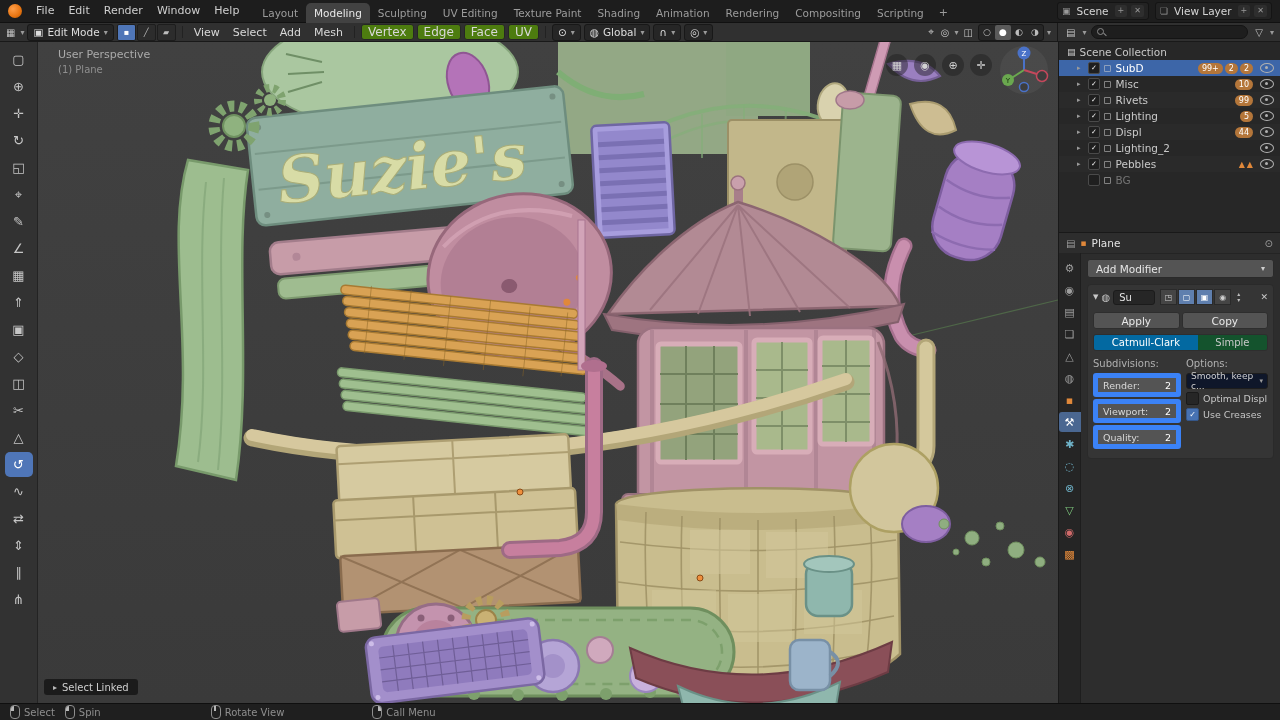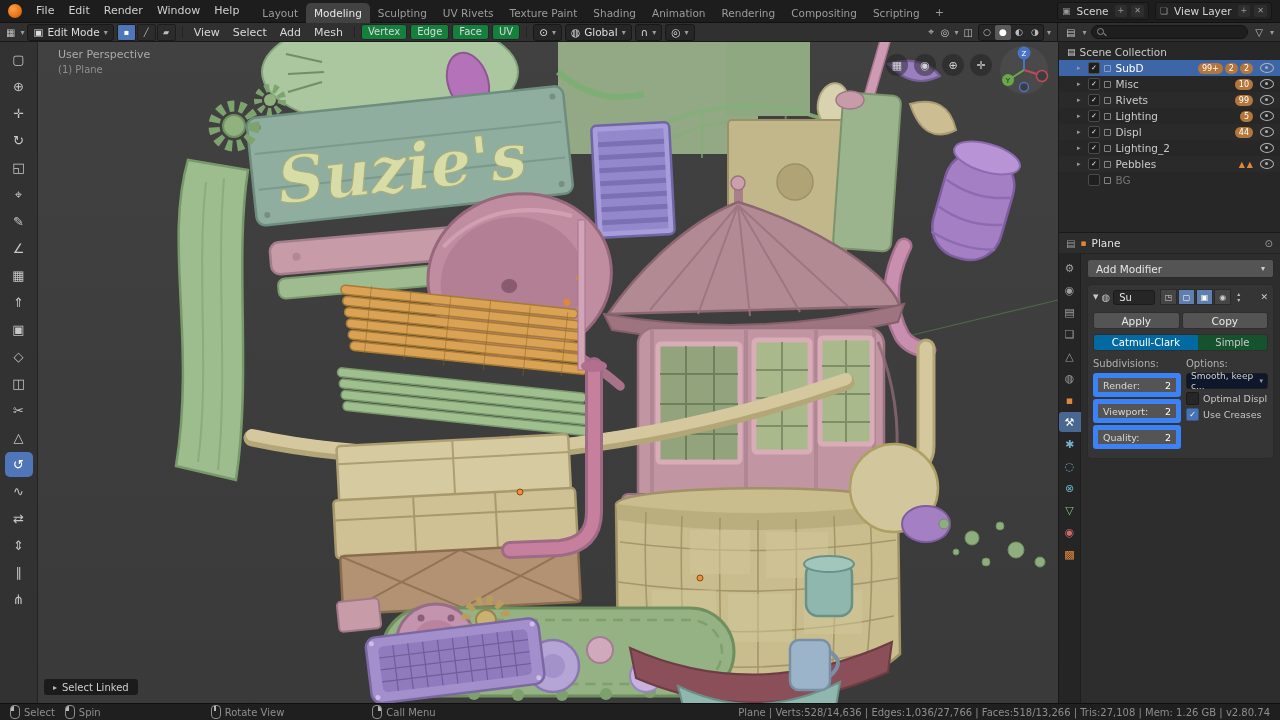--- a/index.html
+++ b/index.html
@@ -25,22 +25,22 @@
 
   
   #vheader{position:absolute;left:0;top:23px;width:1058px;height:19px;background:#303030;
            border-bottom:1px solid #191919;border-right:1px solid #191919;display:flex;
            align-items:center;gap:3px;padding-left:4px;box-sizing:border-box}
   .vh-icon{color:#c2c2c2;font-size:10px;padding:0 2px}
   .vh-chev{color:#9a9a9a;font-size:8px}
   .vh-field{display:flex;align-items:center;background:#262626;border:1px solid #181818;
             border-radius:3px;height:15px;padding:0 5px;gap:4px;color:#dedede;font-size:10.5px;white-space:nowrap}
   .vh-menu{color:#d8d8d8;padding:0 5px;white-space:nowrap}
-  .vh-btn{background:#15803d;border:1px solid #262626;border-radius:3px;height:14px;line-height:14px;
-          padding:0 6px;color:#d8d8d8;font-size:10px;white-space:nowrap}
+  .vh-btn{background:#4d7c0f;border:1px solid #262626;border-radius:3px;height:14px;line-height:14px;
+          padding:0 6px;color:#d8d8d8;font-size:12px;white-space:nowrap}
   .vsep{width:1px;height:12px;background:#222;margin:0 3px}
   .mode-trio{display:flex;gap:1px}
   .mode-btn{width:17px;height:15px;background:#2c2c2c;border:1px solid #1d1d1d;display:flex;
             align-items:center;justify-content:center;color:#bdbdbd;font-size:8px;border-radius:2px}
   .mode-btn.active{background:#4f76b8;color:#fff}
   .vh-right{margin-left:auto;display:flex;align-items:center;gap:3px;padding-right:6px}
   .shade-group{display:flex;background:#262626;border:1px solid #181818;border-radius:3px;height:15px;align-items:center}
   .shade-btn{width:16px;text-align:center;color:#bdbdbd;font-size:9px;line-height:15px}
   .shade-btn.active{background:#5a5a5a;border-radius:2px;color:#fff}
 
@@ -166,21 +166,21 @@
     <span class="logo"></span>
     <span class="menu-item">File</span>
     <span class="menu-item">Edit</span>
     <span class="menu-item">Render</span>
     <span class="menu-item">Window</span>
     <span class="menu-item">Help</span>
     <div id="ws-tabs">
       <span class="ws-tab">Layout</span>
       <span class="ws-tab active">Modeling</span>
       <span class="ws-tab">Sculpting</span>
-      <span class="ws-tab">UV Rivets</span>
+      <span class="ws-tab">UV Editing</span>
       <span class="ws-tab">Texture Paint</span>
       <span class="ws-tab">Shading</span>
       <span class="ws-tab">Animation</span>
       <span class="ws-tab">Rendering</span>
       <span class="ws-tab">Compositing</span>
       <span class="ws-tab">Scripting</span>
       <span class="ws-plus">+</span>
     </div>
     <div id="topbar-right">
       <div class="tb-field">
@@ -756,16 +756,15 @@
       <span>Spin</span>
     </span>
     <span class="hint m2">
       <span class="mouse m"></span>
       <span>Rotate View</span>
     </span>
     <span class="hint m3">
       <span class="mouse r"></span>
       <span>Call Menu</span>
     </span>
-    <span id="status-stats">Plane | Verts:528/14,636 | Edges:1,036/27,766 | Faces:518/13,266 | Tris:27,108 | Mem: 1.26 GB | v2.80.74</span>
   </div>
 
 </div>
 
 </body></html>

